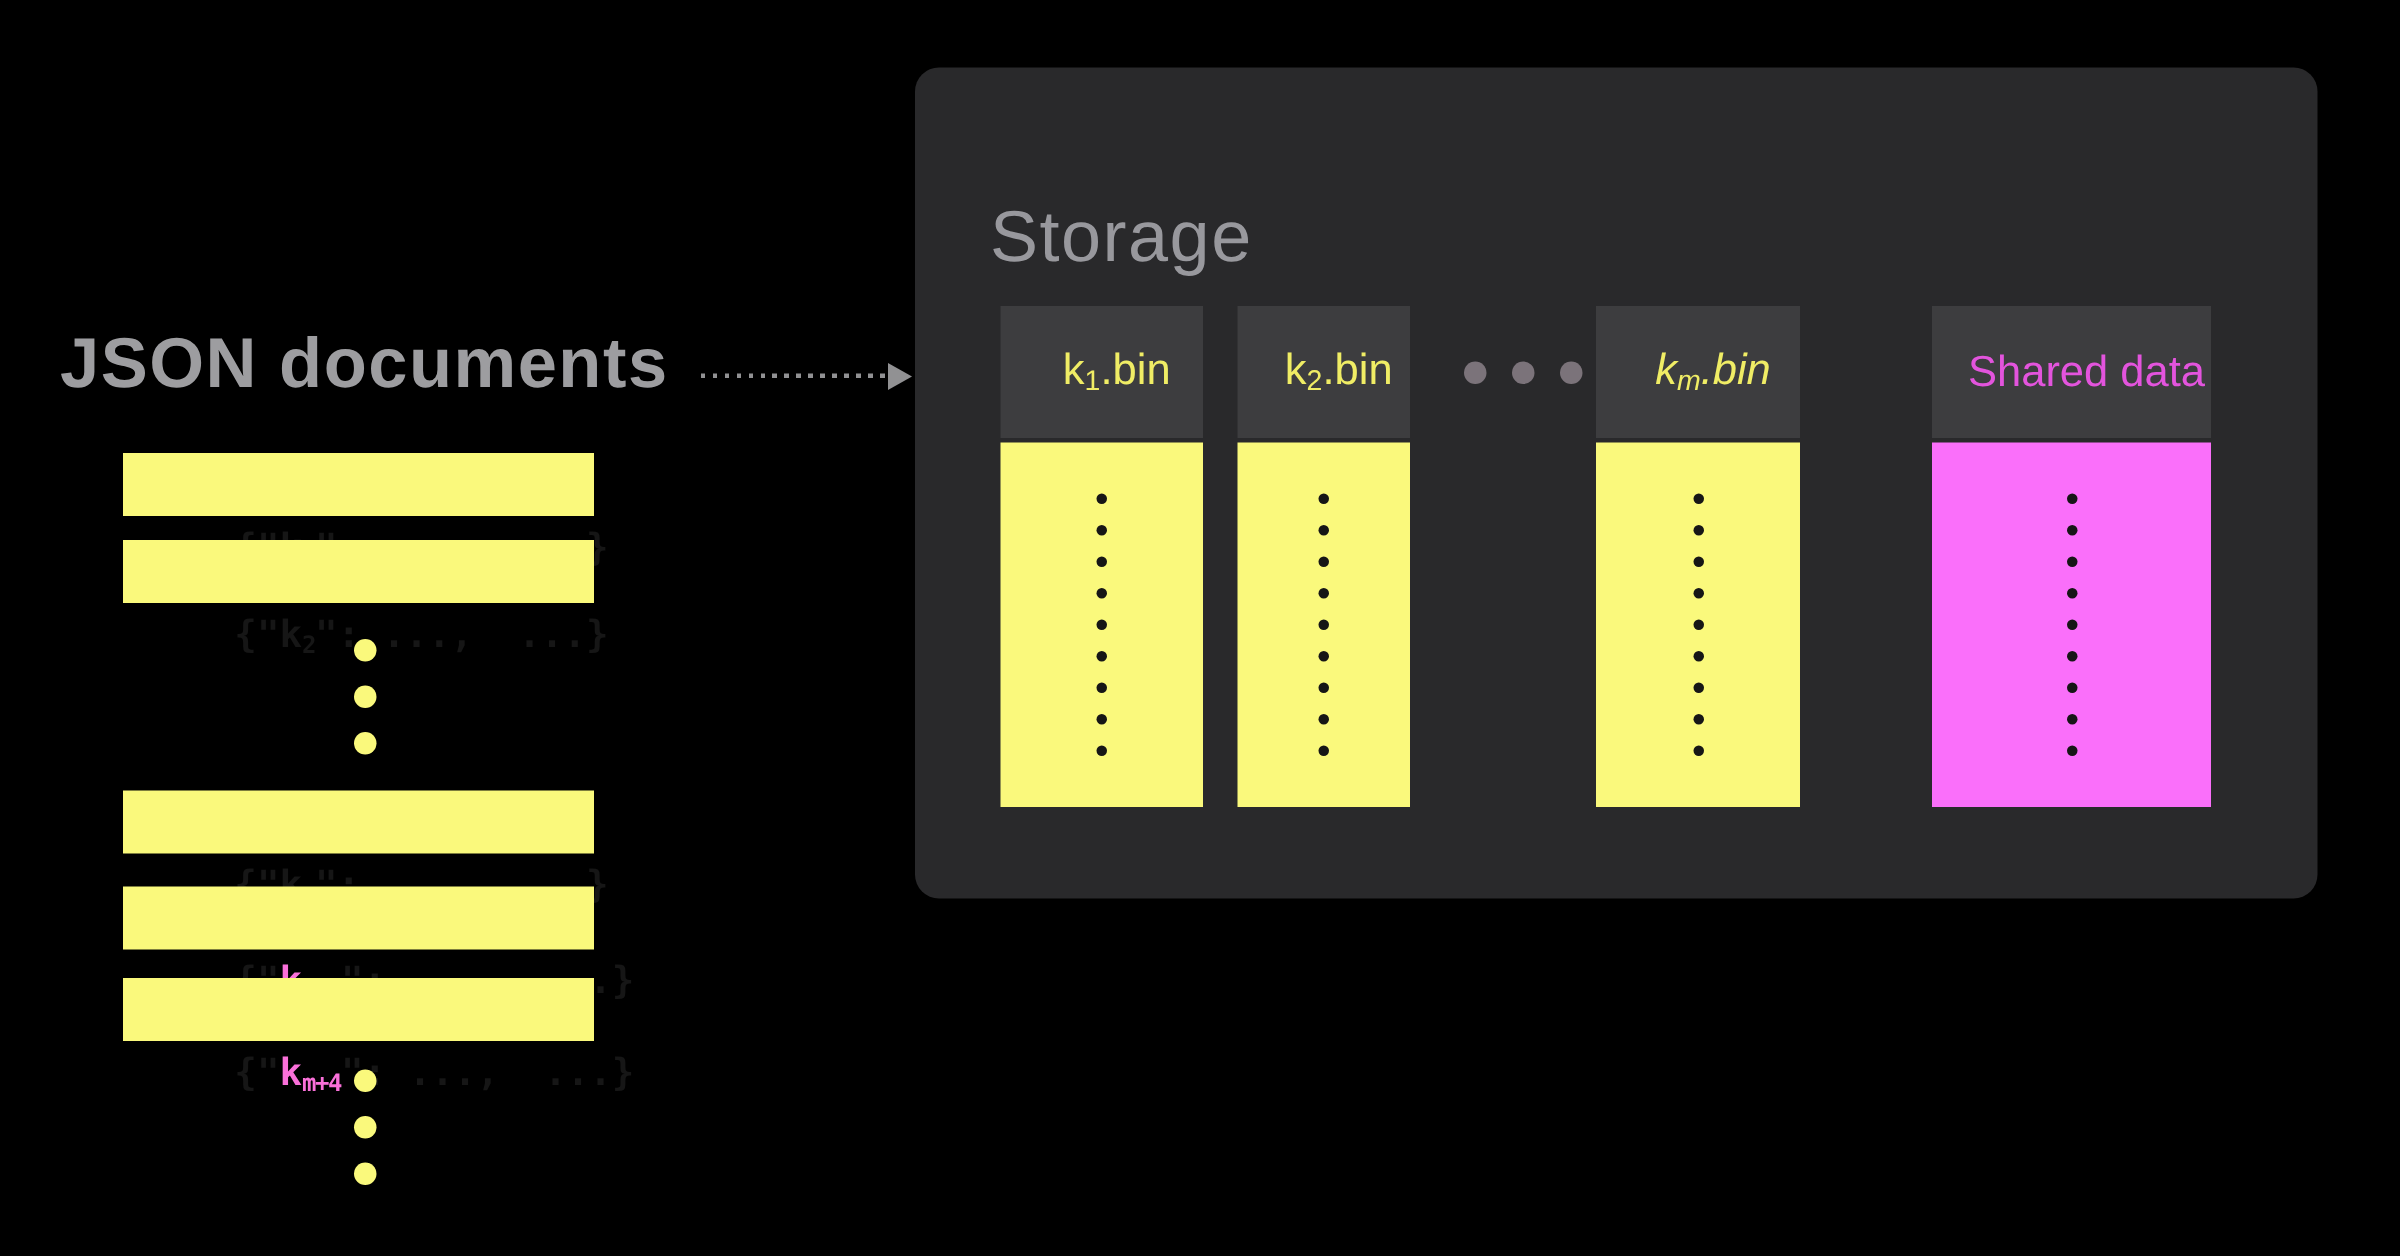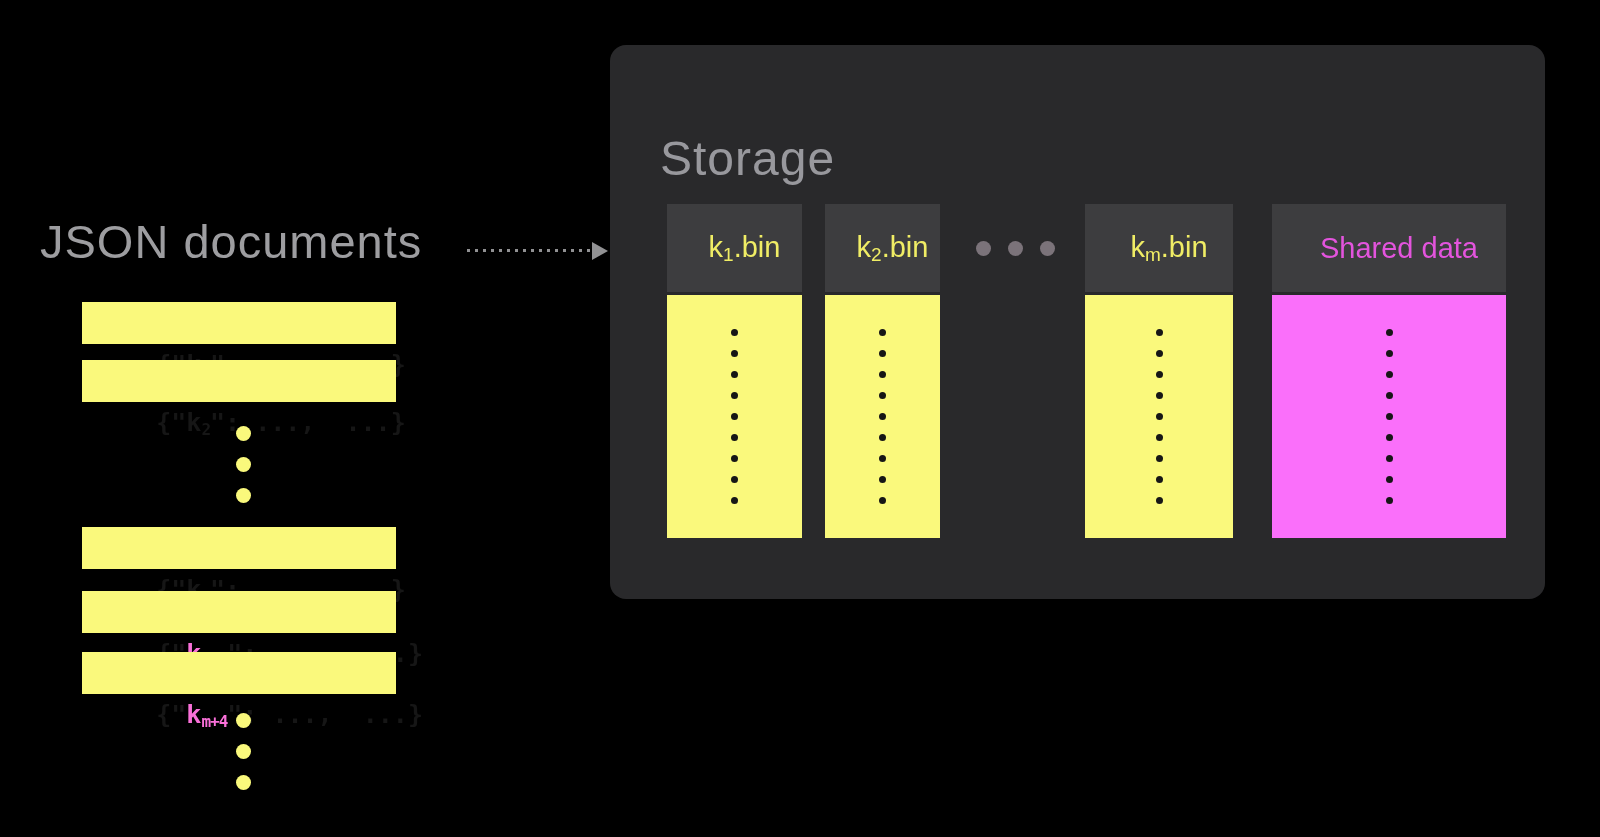--- a/index.html
+++ b/index.html
@@ -10,21 +10,21 @@
     position: relative;
     width: 1600px; height: 837px;
     background: var(--bg, #000);
   }
 
   
   .json-label {
     position: absolute;
     left: 40px; top: 214px;
     font-size: 47px;
-    font-weight: 400;
+    font-weight: 700;
     letter-spacing: 1px;
     color: var(--docs-label);
   }
 
   .doc-bar {
     position: absolute;
     left: 82px;
     width: 314px; height: 42px;
     background: var(--yellow);
     line-height: 42px;
@@ -82,22 +82,22 @@
     font-size: 48px;
     font-weight: 300;
     letter-spacing: 1px;
     color: var(--storage-title);
     line-height: 1;
   }
 
   .bin { position: absolute; top: 159px; }
   .bin-1 { left: 57px;  width: 135px; }
   .bin-2 { left: 215px; width: 115px; }
-  .bin-3 { left: 475px; width: 148px; }
-  .bin-4 { left: 662px; width: 234px; }
+  .bin-3 { left: 454px; width: 136px; font-style: italic; }
+  .bin-4 { left: 678px; width: 186px; }
 
   .bin-header {
     height: 88px;
     background: var(--header-bg);
     display: flex;
     align-items: center;
     justify-content: center;
     font-size: 29px;
     color: var(--bin-label-yellow);
     padding-left: 20px;

